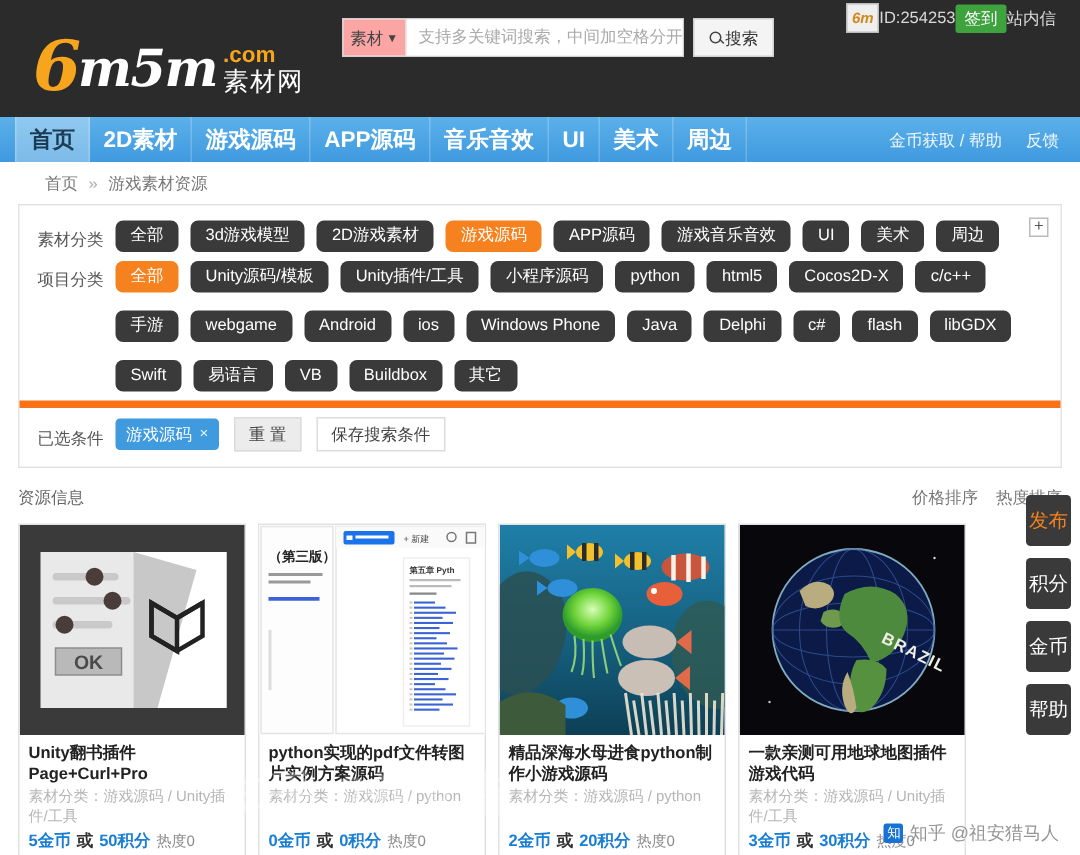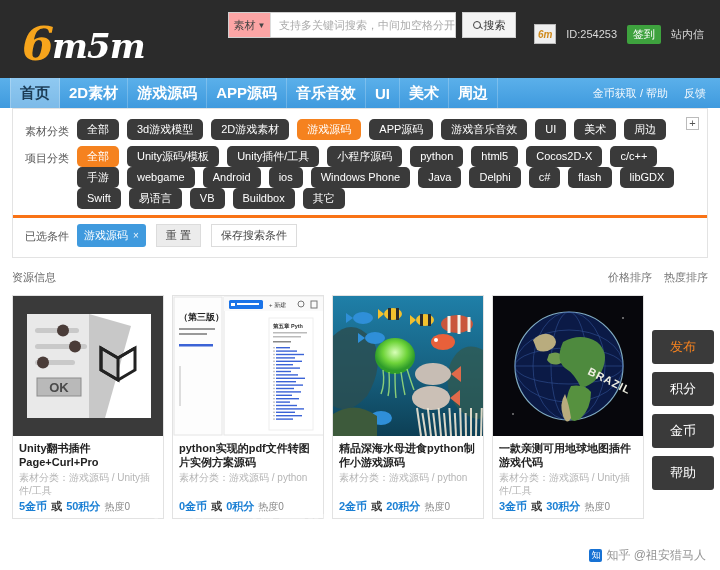--- a/index.html
+++ b/index.html
@@ -129,24 +129,23 @@
     content: "";
     position: absolute;
     width: 4px; height: 1.4px;
     background: #444;
     right: -3px; bottom: 0px;
     transform: rotate(45deg);
   }
 
   .user-area {
     position: absolute;
-    right: 16px; top: 24px;
-    display: flex;
-    align-items: center;
-    gap: 10px;
+    right: 16px; top: 2px;
+    display: flex;
+    align-items: center;
   }
   .avatar {
     width: 22px; height: 20px;
     background: #efefef;
     border: 1px solid #bbb;
     display: flex;
     align-items: center;
     justify-content: center;
     font-size: 10px;
     color: #d08a1a;
@@ -224,21 +223,21 @@
     width: 52px;
     flex: 0 0 52px;
     font-size: 11px;
     color: #555;
     padding-top: 5px;
     white-space: nowrap;
   }
   .chips {
     display: flex;
     flex-wrap: wrap;
-    gap: 0 8px;
+    gap: 12px 8px;
     flex: 1;
   }
   .chip {
     background: #3a3a3a;
     color: #fff;
     font-size: 11px;
     border-radius: 5px;
     padding: 4px 10px;
     cursor: pointer;
     white-space: nowrap;
@@ -253,22 +252,23 @@
     background: #fff;
     color: #555;
     font-size: 11px;
     line-height: 11px;
     text-align: center;
     cursor: pointer;
   }
 
   .selected-row {
     display: flex;
+    align-items: center;
     padding: 6px 12px 2px 12px;
-    border-top: 3px solid #f97316;
+    border-top: 5px solid #f97316;
     margin-top: 6px;
   }
   .sel-tag {
     background: #3f9ade;
     color: #fff;
     font-size: 11px;
     border-radius: 3px;
     padding: 3px 7px;
     display: flex;
     align-items: center;
@@ -355,21 +355,21 @@
   
   .side-btns {
     position: absolute;
     right: 6px; top: 330px;
     display: flex;
     flex-direction: column;
     gap: 8px;
     z-index: 20;
   }
   .side-btn {
-    width: 62px; height: 34px;
+    width: 30px; height: 34px;
     background: #3a3a3a;
     border-radius: 3px;
     color: #fff;
     font-size: 13px;
     display: flex;
     align-items: center;
     justify-content: center;
     cursor: pointer;
   }
   .side-btn.pub { color: #f5821f; }
@@ -408,20 +408,24 @@
 </style>
 </head>
 <body>
 
 <div class="page">
 
   <div class="header">
     <div class="logo">
       <span class="logo-6">6</span>
       <span class="logo-m5m">m5m</span>
+      <span class="logo-right">
+        <span class="logo-com">.com</span>
+        <span class="logo-cn">素材网</span>
+      </span>
     </div>
 
     <div class="search-wrap">
       <div class="search-box">
         <div class="search-cat">
           <span>素材</span>
           <span class="caret">▼</span>
         </div>
         <input class="search-input" type="text" placeholder="支持多关键词搜索，中间加空格分开" style="">
       </div>
@@ -467,20 +471,25 @@
         <div class="nav-item">
           <span>周边</span>
         </div>
       </div>
     <div class="nav-right">
       <span>金币获取 / 帮助</span>
       <span>反馈</span>
     </div>
   </div>
 
+  <div class="crumb">
+    <a>首页</a>
+    <span class="sep">»</span>
+    <a>游戏素材资源</a>
+  </div>
 
   <div class="filter-panel">
     <div class="collapse-btn">+</div>
     <div id="filter-groups">
         <div class="filter-row">
           <div class="filter-label">素材分类</div>
           <div class="chips">
             <div class="chip">全部</div>
             <div class="chip">3d游戏模型</div>
             <div class="chip">2D游戏素材</div>

